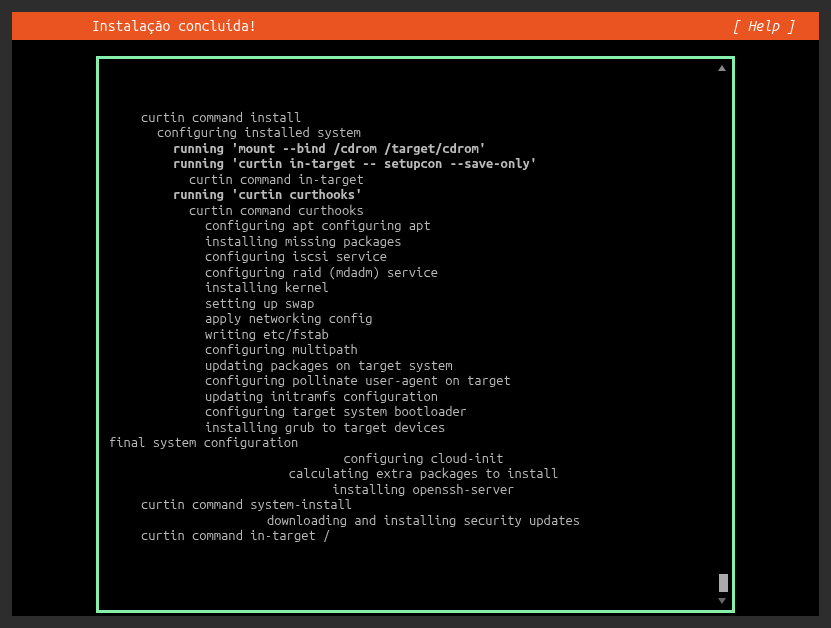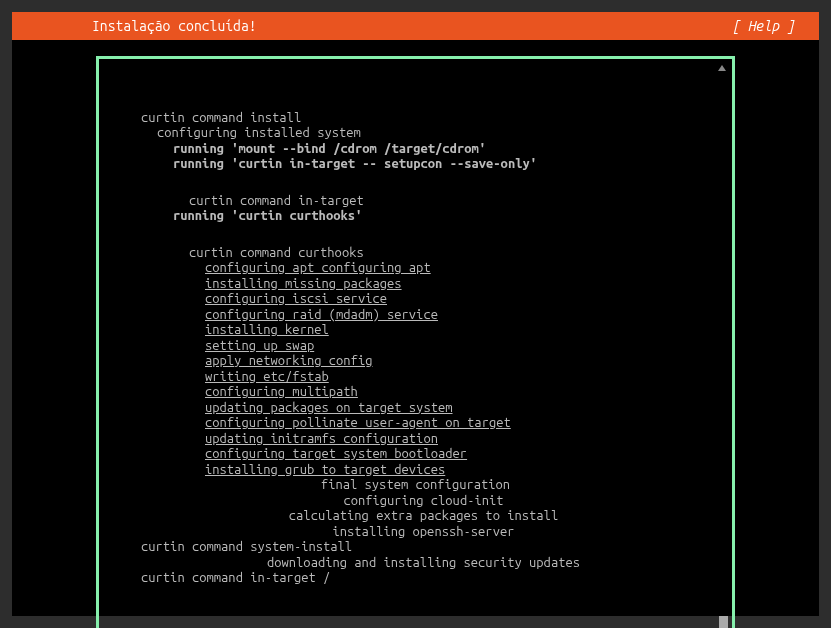--- a/index.html
+++ b/index.html
@@ -98,23 +98,23 @@
       align-items: center;
       gap: 2px;
     }
     .log-line {
       display: block;
     }
     .i0 { padding-left: 16px; text-align: center; }
     .i1 { padding-left: 32px; }
     .i2 { padding-left: 48px; }
     .i3 { padding-left: 64px; font-weight: bold; }
-    .i4 { padding-left: 80px; margin-top: 21px; }
-    .i5 { padding-left: 96px; text-decoration: underline; }
-    .in1 { padding-left: 0px; text-align: center; }
+    .i4 { padding-left: 80px; }
+    .i5 { padding-left: 96px; }
+    .in1 { padding-left: 0px; }
   </style>
 </head>
 <body>
 
 <div class="window">
   <div class="inner">
     <div class="header">
       <span class="title">Instalação concluída!</span>
       <span class="help-btn">[ Help ]</span>
     </div>

